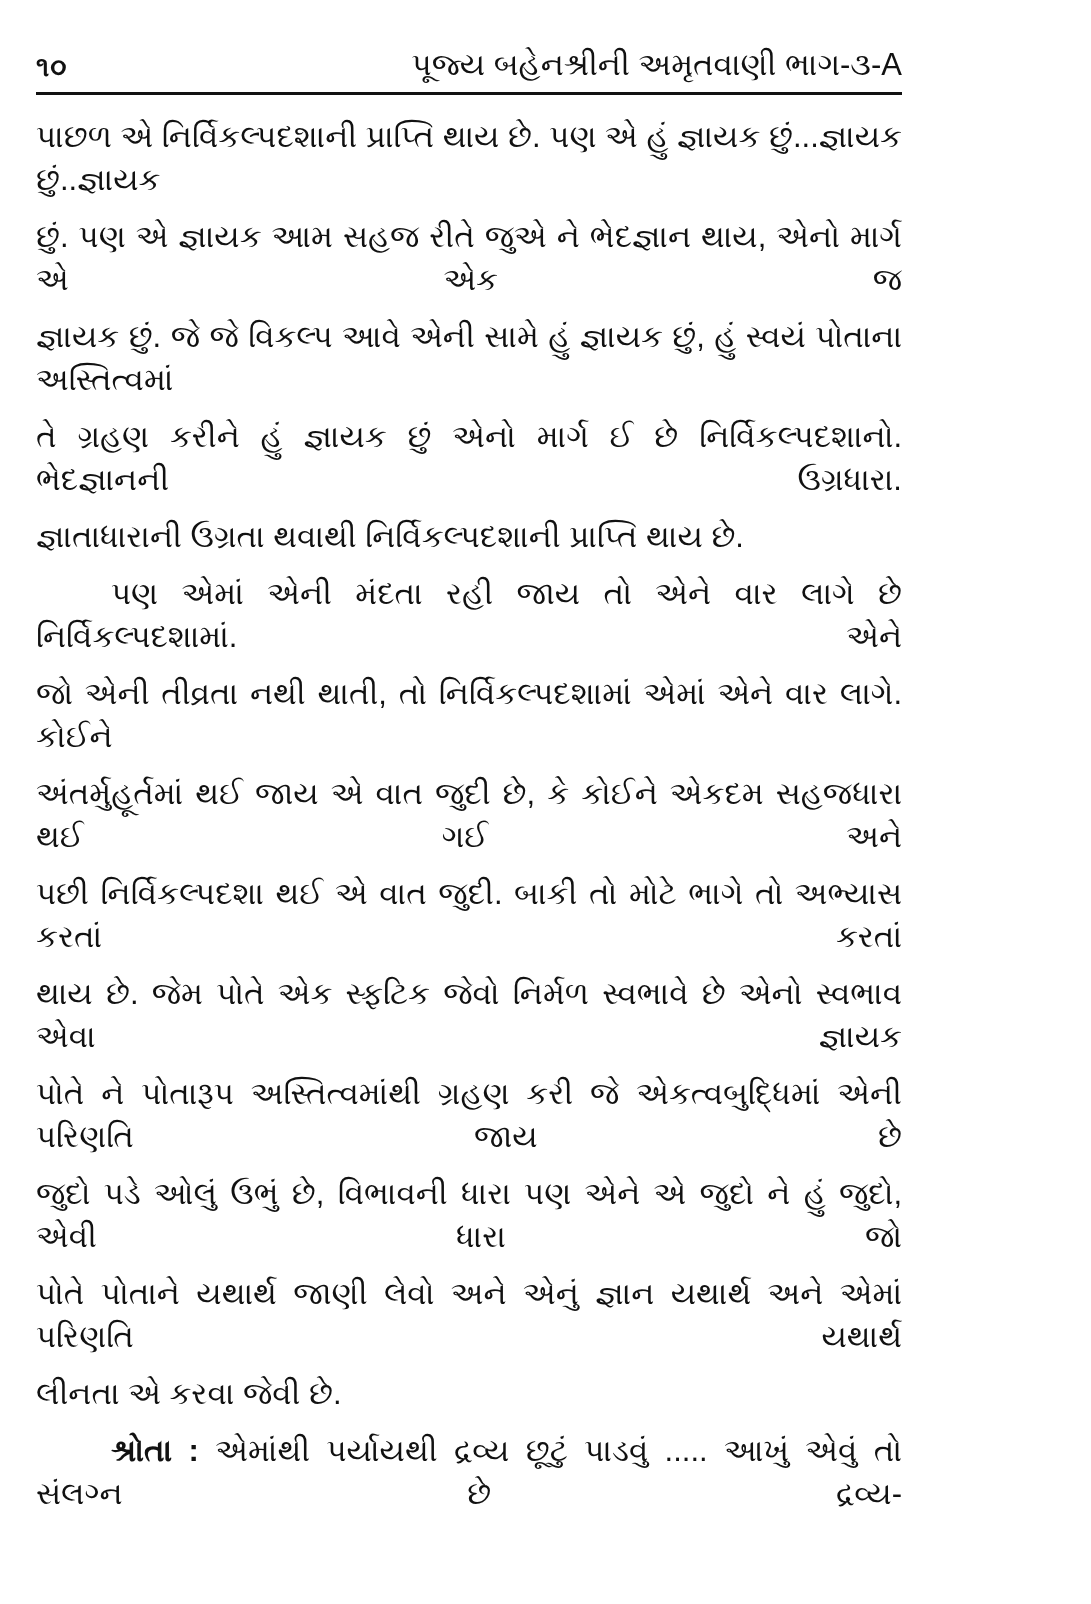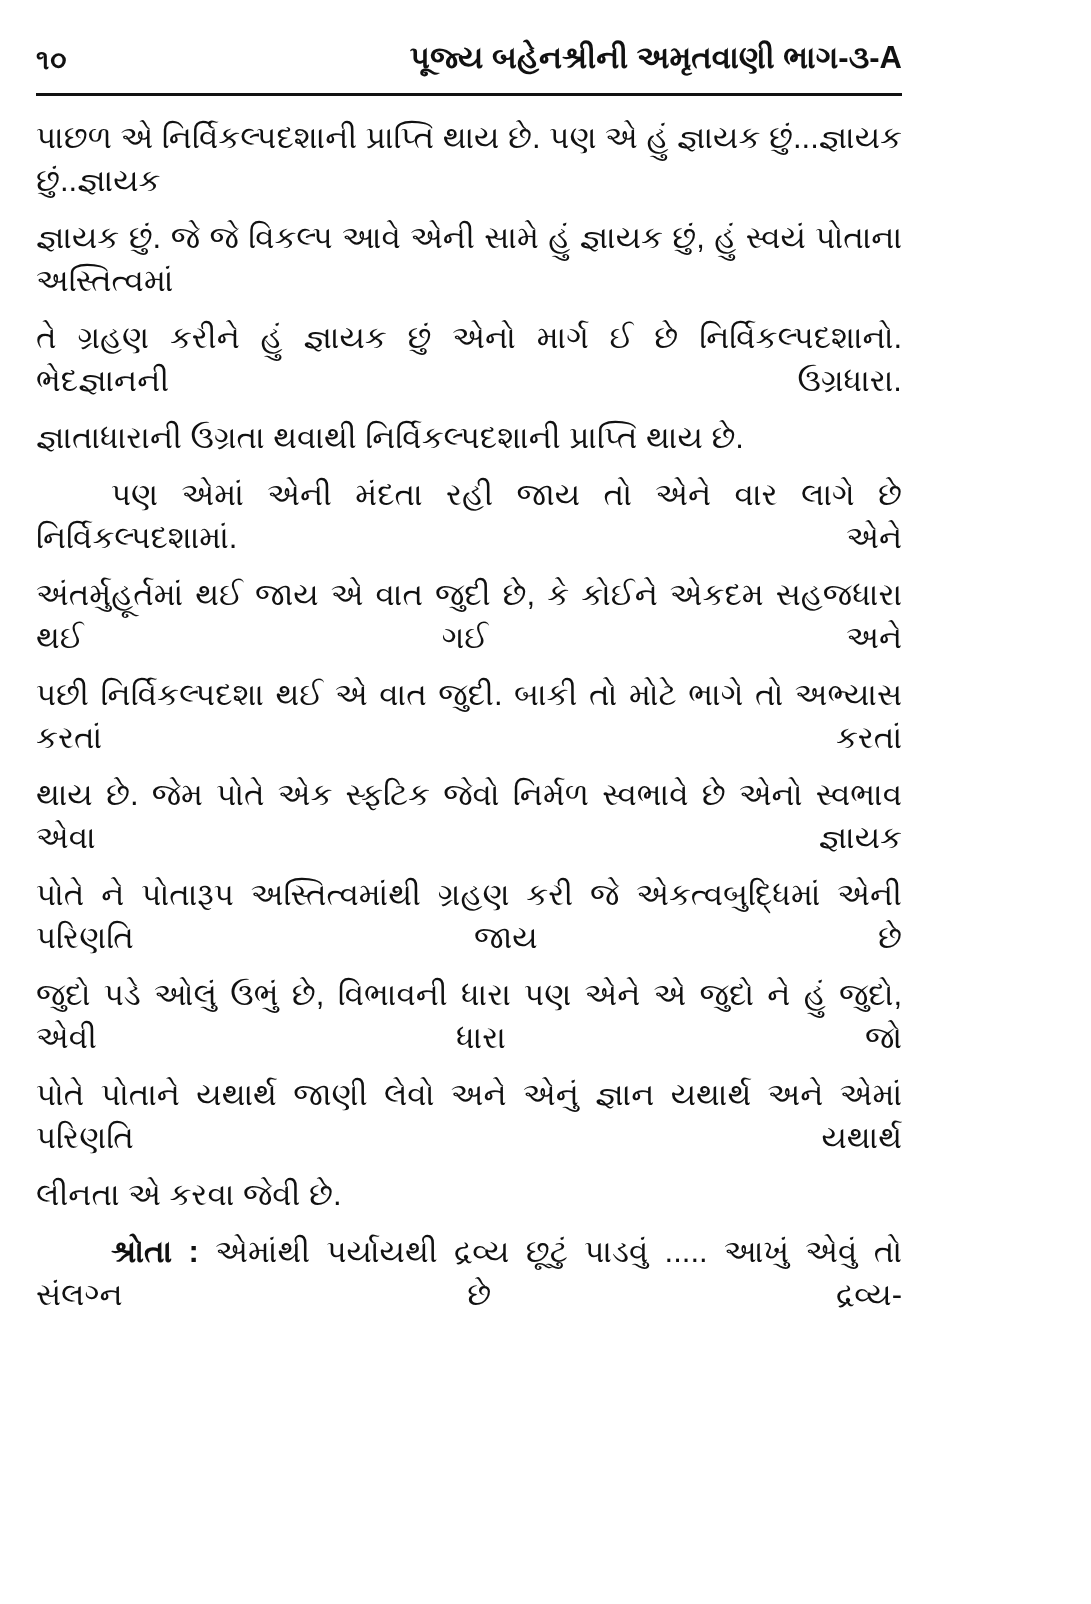--- a/index.html
+++ b/index.html
@@ -10,24 +10,24 @@
     color:var(--ink, #111111);
     font-family:"Liberation Sans", sans-serif;
     overflow:hidden;
   }
   .content {
     position:absolute; left:36px; top:40px; width:866px;
   }
   .header {
     display:flex; justify-content:space-between; align-items:flex-end;
     border-bottom:3px solid var(--rule, #111111);
-    padding-bottom:17px;
+    padding-bottom:9px;
   }
   .page-number { font-size:27px; font-weight:700; letter-spacing:1px; }
-  .title { font-size:31px; font-weight:700; }
+  .title { font-size:31px; font-weight:400;margin-top:7px; }
   .body {
     margin-top:20px;
     font-size:31px; line-height:43px;
     font-weight:400;
   }
   .para { margin:0 0 7px 0; }
   .line { text-align:left;margin-top:14px; }
   .line.fill { text-align:justify; text-align-last:justify; }
   .line.indent { text-indent:75px; }
   .speaker { font-weight:700; }
@@ -37,26 +37,28 @@
 
 <div class="page" style="--bg: #ffffff; --ink: #111111; --rule: #111111;">
   <div class="content">
     <div class="header">
       <span class="page-number">૧૦</span>
       <span class="title">પૂજ્ય બહેનશ્રીની અમૃતવાણી ભાગ-૩-A</span>
     </div>
     <div class="body">
         <div class="para">
           <div class="line fill">પાછળ એ નિર્વિકલ્પદશાની પ્રાપ્તિ થાય છે. પણ એ હું જ્ઞાયક છું...જ્ઞાયક છું..જ્ઞાયક</div>
+          <div class="line fill">છું. પણ એ જ્ઞાયક આમ સહજ રીતે જુએ ને ભેદજ્ઞાન થાય, એનો માર્ગ એ એક જ</div>
           <div class="line fill">જ્ઞાયક છું. જે જે વિકલ્પ આવે એની સામે હું જ્ઞાયક છું, હું સ્વયં પોતાના અસ્તિત્વમાં</div>
           <div class="line fill">તે ગ્રહણ કરીને હું જ્ઞાયક છું એનો માર્ગ ઈ છે નિર્વિકલ્પદશાનો. ભેદજ્ઞાનની ઉગ્રધારા.</div>
           <div class="line">જ્ઞાતાધારાની ઉગ્રતા થવાથી નિર્વિકલ્પદશાની પ્રાપ્તિ થાય છે.</div>
         </div>
         <div class="para">
           <div class="line fill indent">પણ એમાં એની મંદતા રહી જાય તો એને વાર લાગે છે નિર્વિકલ્પદશામાં. એને</div>
+          <div class="line fill">જો એની તીવ્રતા નથી થાતી, તો નિર્વિકલ્પદશામાં એમાં એને વાર લાગે. કોઈને</div>
           <div class="line fill">અંતર્મુહૂર્તમાં થઈ જાય એ વાત જુદી છે, કે કોઈને એકદમ સહજધારા થઈ ગઈ અને</div>
           <div class="line fill">પછી નિર્વિકલ્પદશા થઈ એ વાત જુદી. બાકી તો મોટે ભાગે તો અભ્યાસ કરતાં કરતાં</div>
           <div class="line fill">થાય છે. જેમ પોતે એક સ્ફટિક જેવો નિર્મળ સ્વભાવે છે એનો સ્વભાવ એવા જ્ઞાયક</div>
           <div class="line fill">પોતે ને પોતારૂપ અસ્તિત્વમાંથી ગ્રહણ કરી જે એકત્વબુદ્ધિમાં એની પરિણતિ જાય છે</div>
           <div class="line fill">જુદો પડે ઓલું ઉભું છે, વિભાવની ધારા પણ એને એ જુદો ને હું જુદો, એવી ધારા જો</div>
           <div class="line fill">પોતે પોતાને યથાર્થ જાણી લેવો અને એનું જ્ઞાન યથાર્થ અને એમાં પરિણતિ યથાર્થ</div>
           <div class="line">લીનતા એ કરવા જેવી છે.</div>
         </div>
         <div class="para">
           <div class="line fill indent"><span class="speaker">શ્રોતા : </span>એમાંથી પર્યાયથી દ્રવ્ય છૂટું પાડવું ..... આખું એવું તો સંલગ્ન છે દ્રવ્ય-</div>

